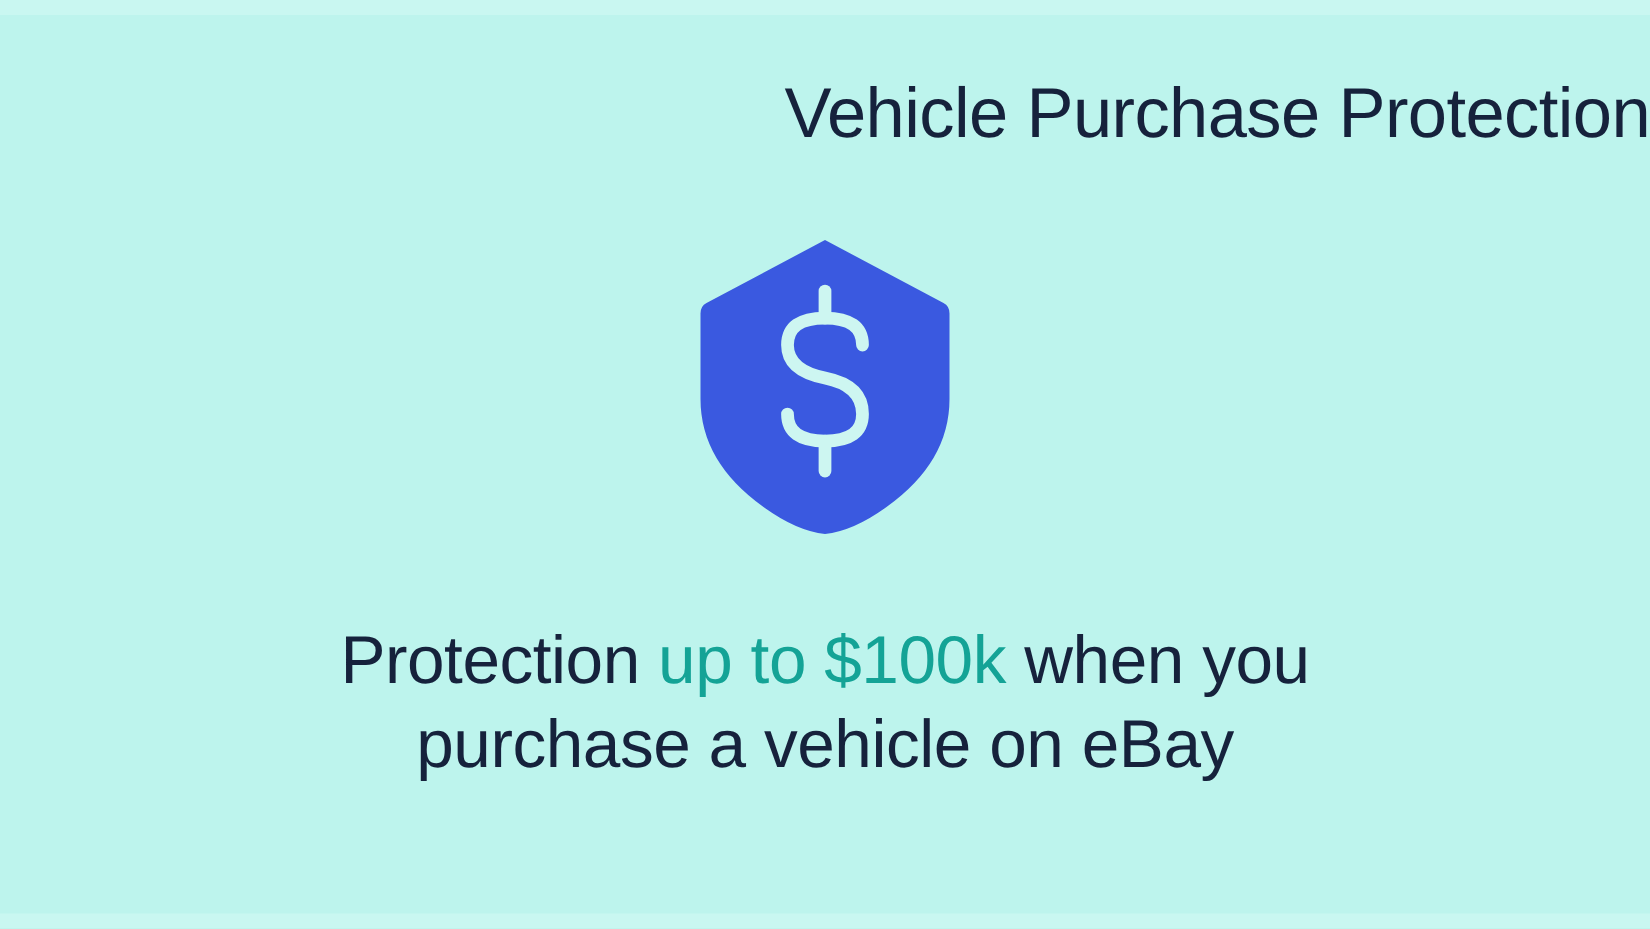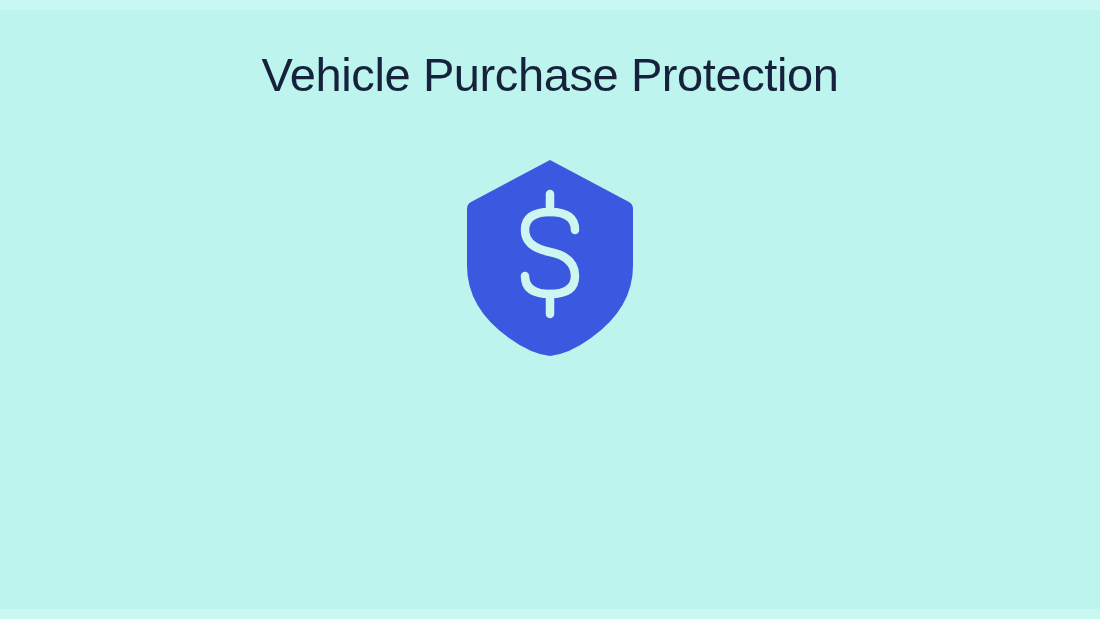--- a/index.html
+++ b/index.html
@@ -33,21 +33,21 @@
   }
   .edge-band.top { top: 0; }
   .edge-band.bottom { bottom: 0; }
 
   
   #title {
     position: absolute;
     top: 46px;
     left: 0;
     width: 1100px;
-    text-align: center;
+    text-align: right;
     font-size: 47px;
     line-height: 58px;
     font-weight: 400;
     letter-spacing: -0.4px;
     color: #16223c;
     white-space: nowrap;
   }
 
   
   #badge-wrap {
@@ -116,16 +116,20 @@
                  Q64 89 89 94
                  Q114 99 114 118
                  Q114 136 89 136
                  Q64 136 64 118"></path>
         <line x1="89" y1="36" x2="89" y2="54"></line>
         <line x1="89" y1="136" x2="89" y2="156"></line>
       </g>
     </svg>
   </div>
 
+  <div id="tagline">
+    <span class="line"><span>Protection </span><span class="accent">up to $100k</span><span> when you</span></span>
+    <span class="line">purchase a vehicle on eBay</span>
+  </div>
 
   <div class="edge-band bottom"></div>
 
 </div>
 
 </body></html>

